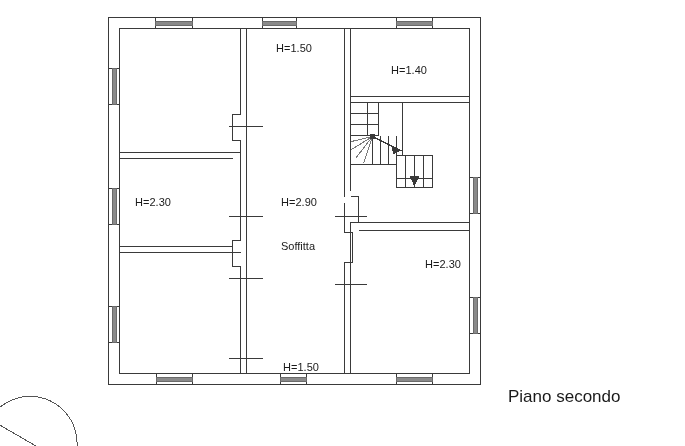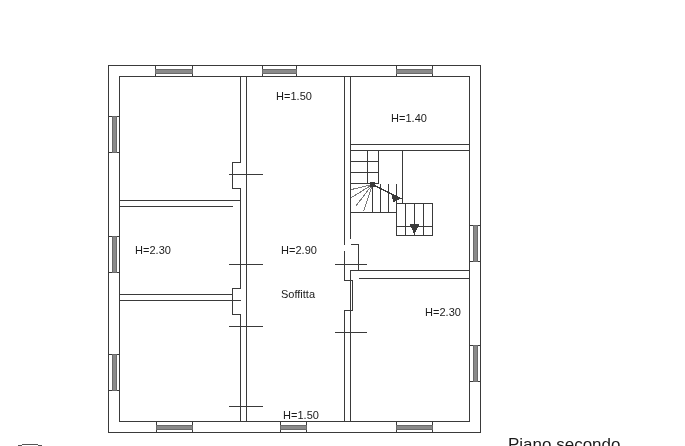--- a/index.html
+++ b/index.html
@@ -12,21 +12,20 @@
     height: 446px;
     position: relative;
     overflow: hidden;
     font-family: "Liberation Sans", sans-serif;
   }
   #plan-root {
     position: absolute;
     left: 0; top: 0;
     width: 685px;
     height: 320px;
-    margin-top: 48px;
   }
   svg#floorplan {
     display: block;
     width: 685px;
     height: 446px;
   }
   .room-label,
   .plan-caption {
     fill: #1a1a1a;
     font-family: "Liberation Sans", sans-serif;

